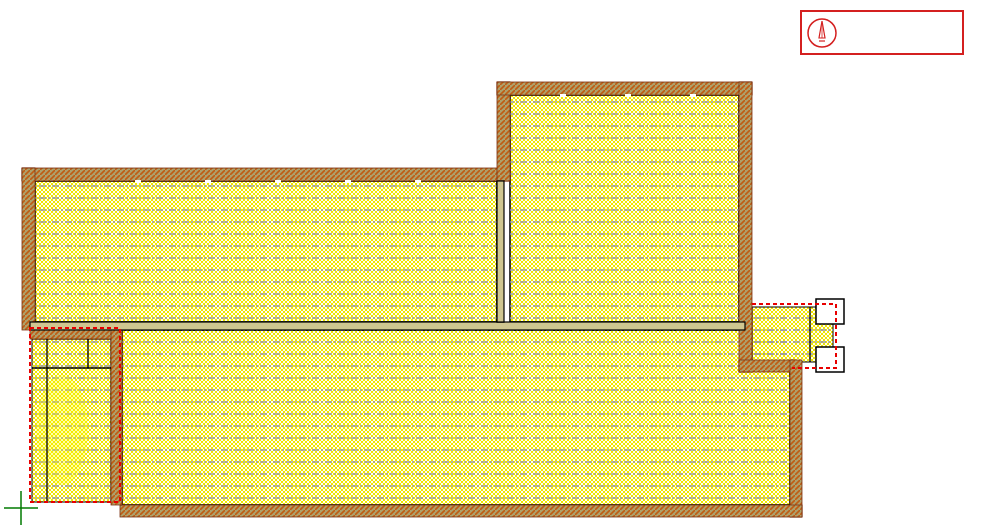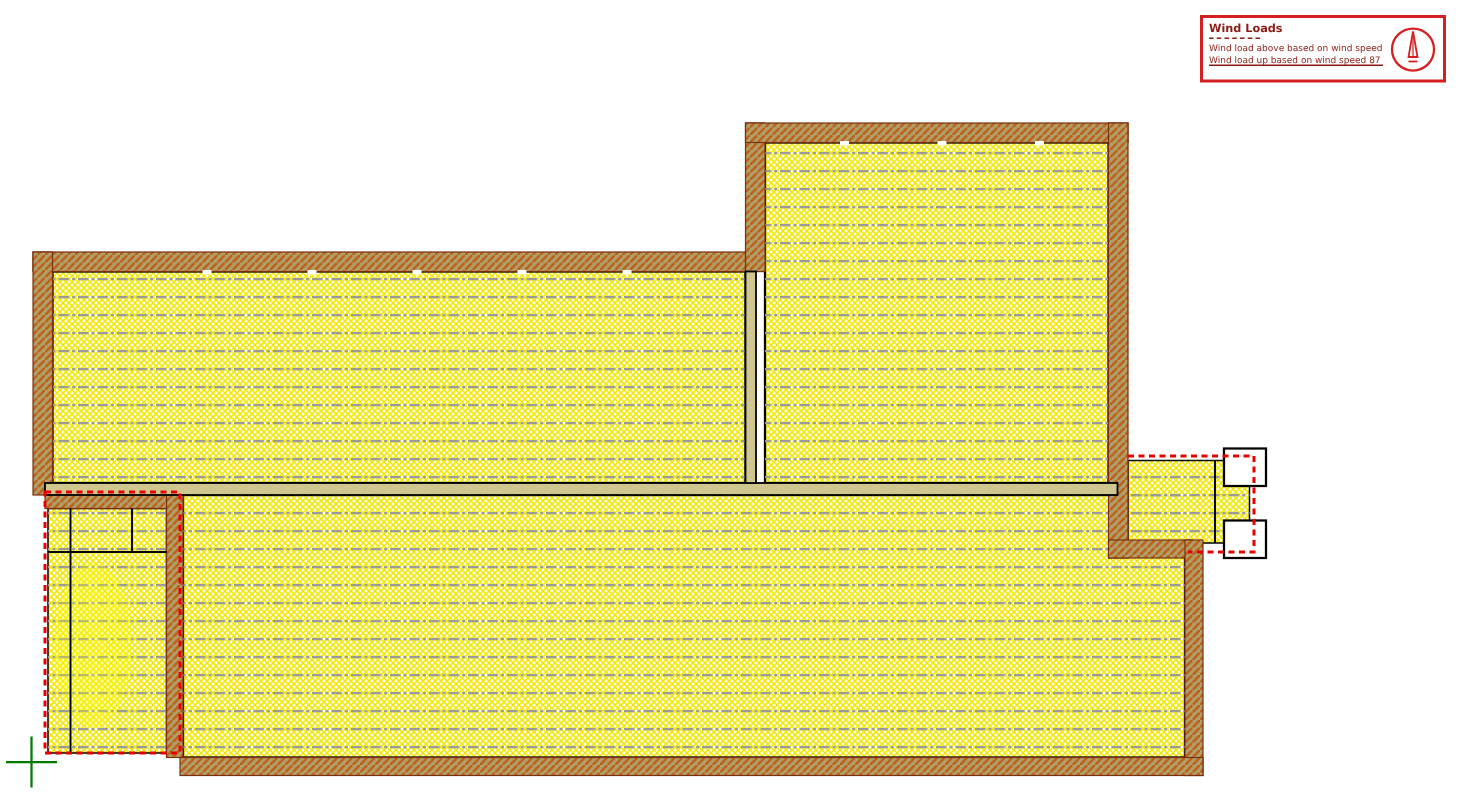--- a/index.html
+++ b/index.html
@@ -96,26 +96,20 @@
 
     <path d="M30,328 H120 V502 H30 Z" fill="none" stroke="#e80000" stroke-width="2" stroke-dasharray="4 3"></path>
 
     <g stroke="#007a00" stroke-width="1.5">
       <line x1="4" y1="508" x2="38" y2="508"></line>
       <line x1="21" y1="491" x2="21" y2="525"></line>
     </g>
   </svg>
 
   <div class="legend">
-    <div class="legend-text">
-      <div class="legend-title">Wind Loads</div>
-      <div class="legend-divider"></div>
-      <div class="legend-note">Wind load above based on wind speed 87 m/s.</div>
-      <div class="legend-note underlined">Wind load up based on wind speed 87 m/s.</div>
-    </div>
     <div class="north-wrap">
       <svg width="36" height="38" viewBox="0 0 36 38">
         <circle cx="18" cy="19" r="14" fill="none" stroke="#d42020" stroke-width="1.5"></circle>
         <path d="M18,7 L21,24 L15,24 Z" fill="none" stroke="#d42020" stroke-width="1.2"></path>
         <line x1="15" y1="27" x2="21" y2="27" stroke="#d42020" stroke-width="1.2"></line>
         <line x1="18" y1="11" x2="18" y2="24" stroke="#d42020" stroke-width="0.8"></line>
       </svg>
     </div>
   </div>
 

